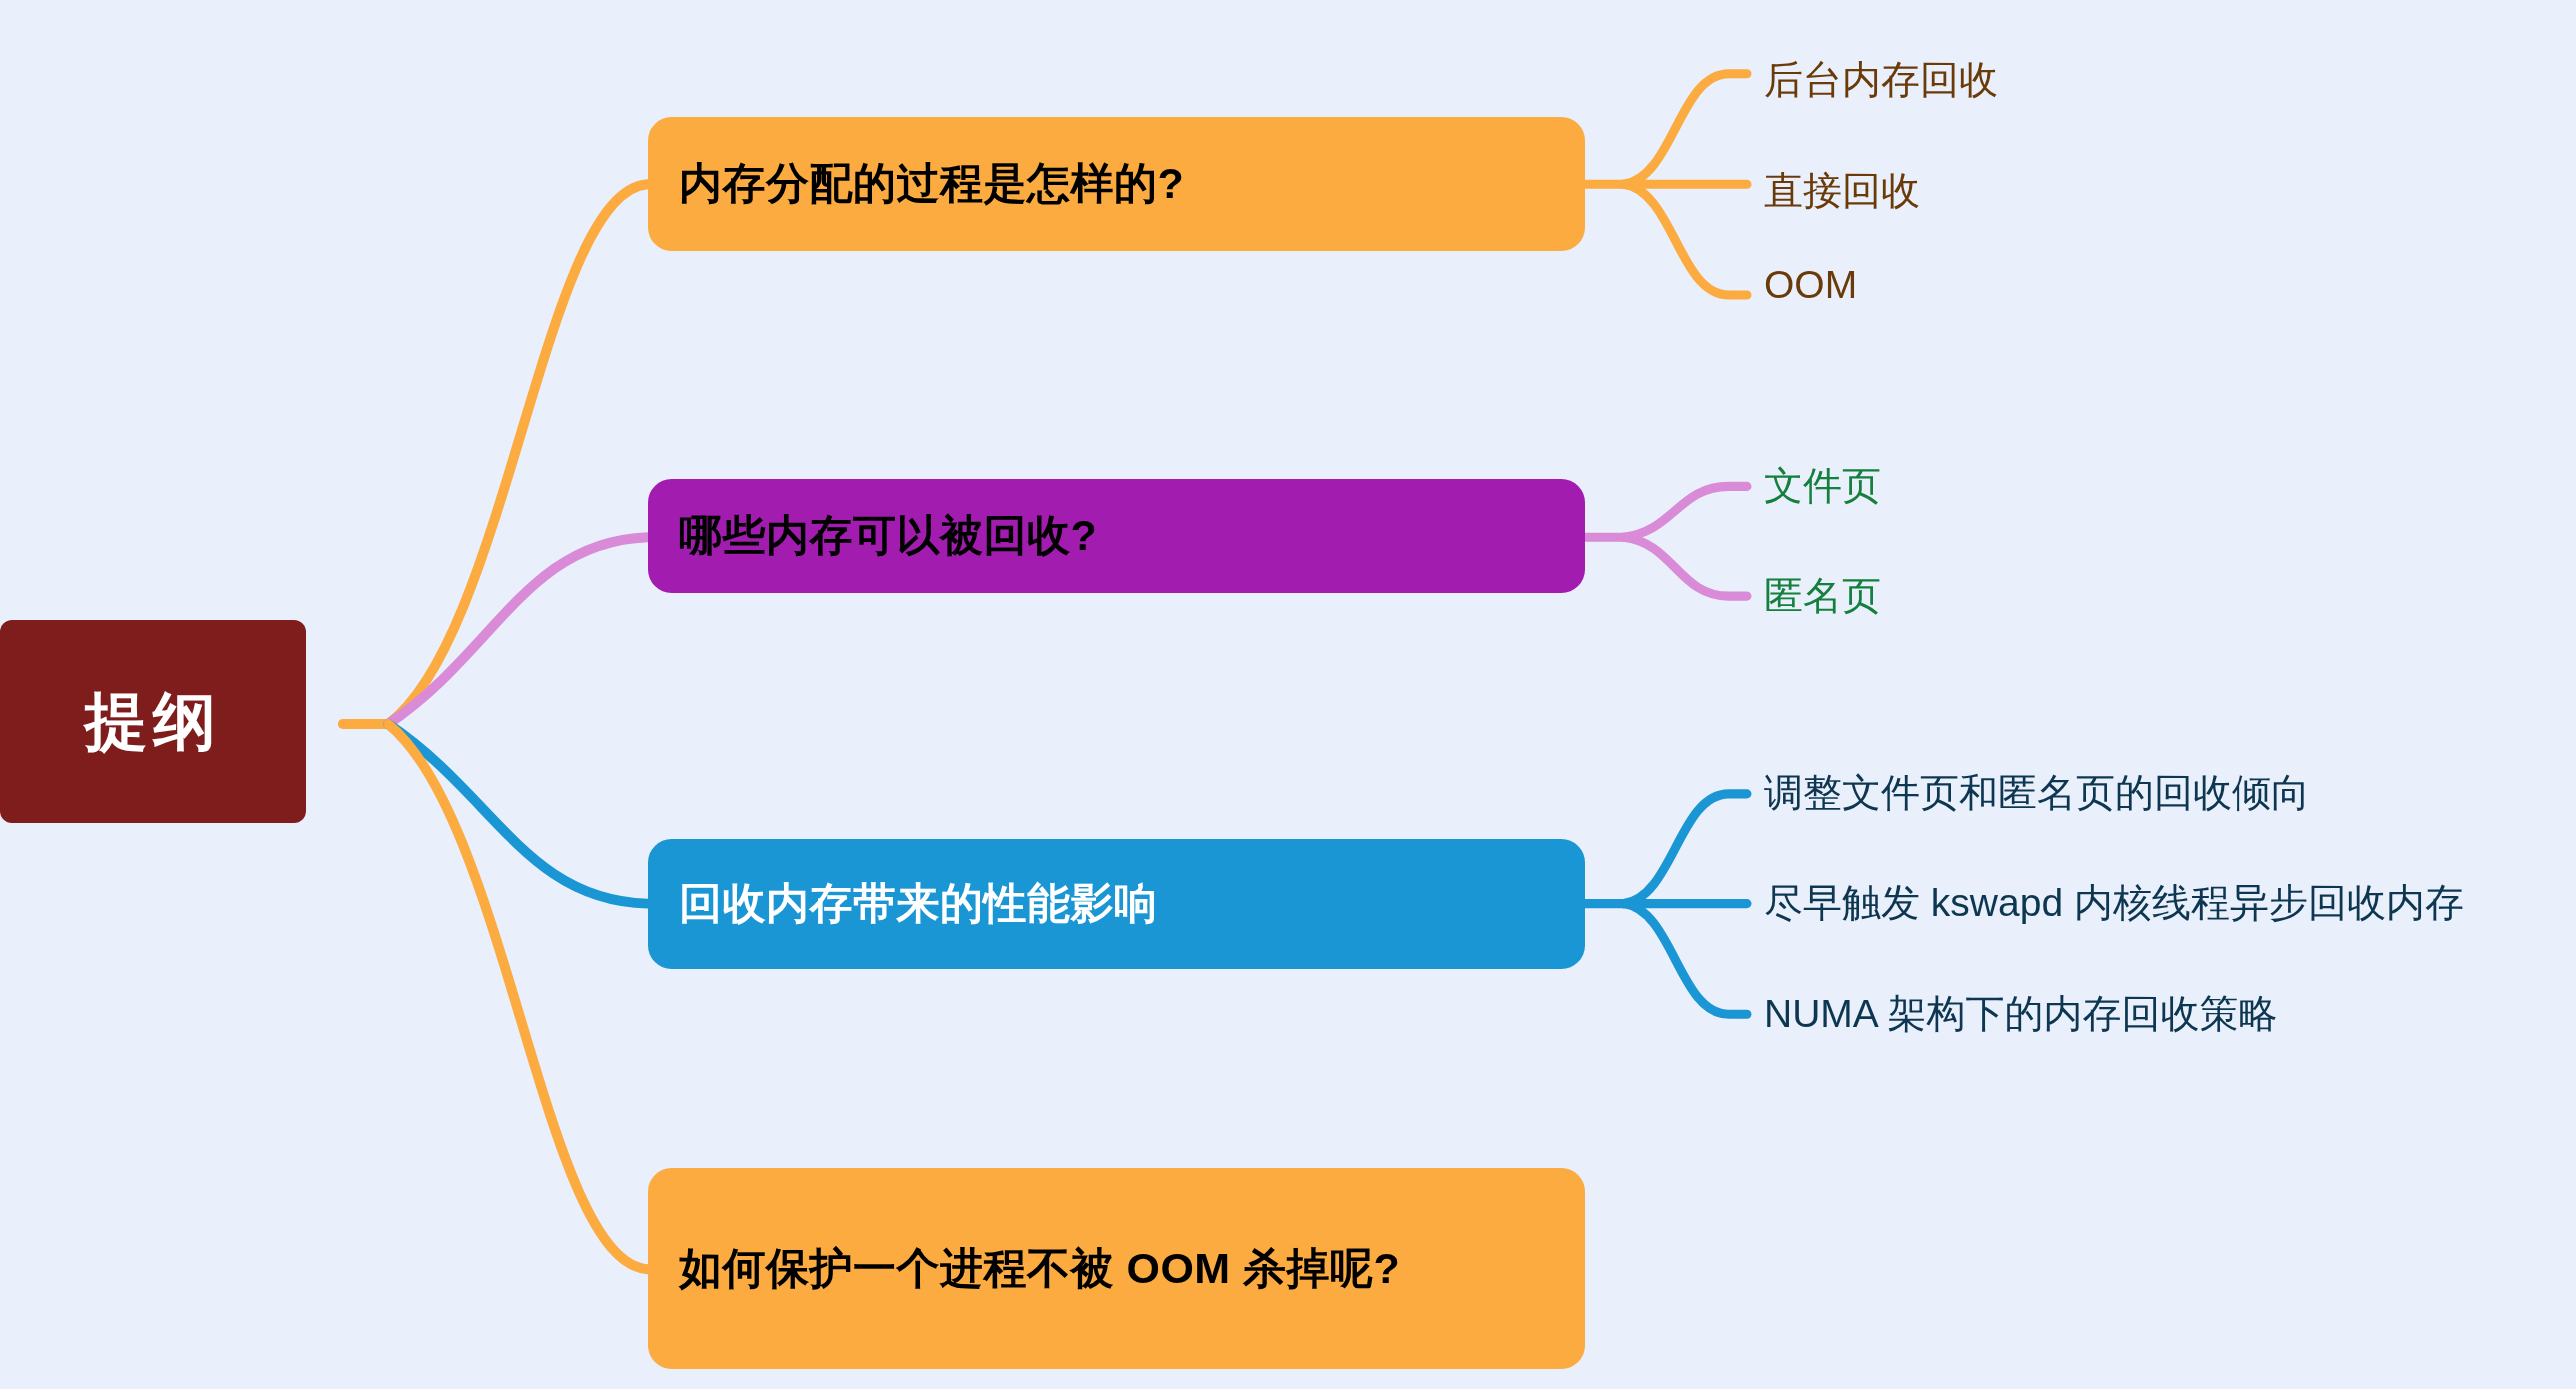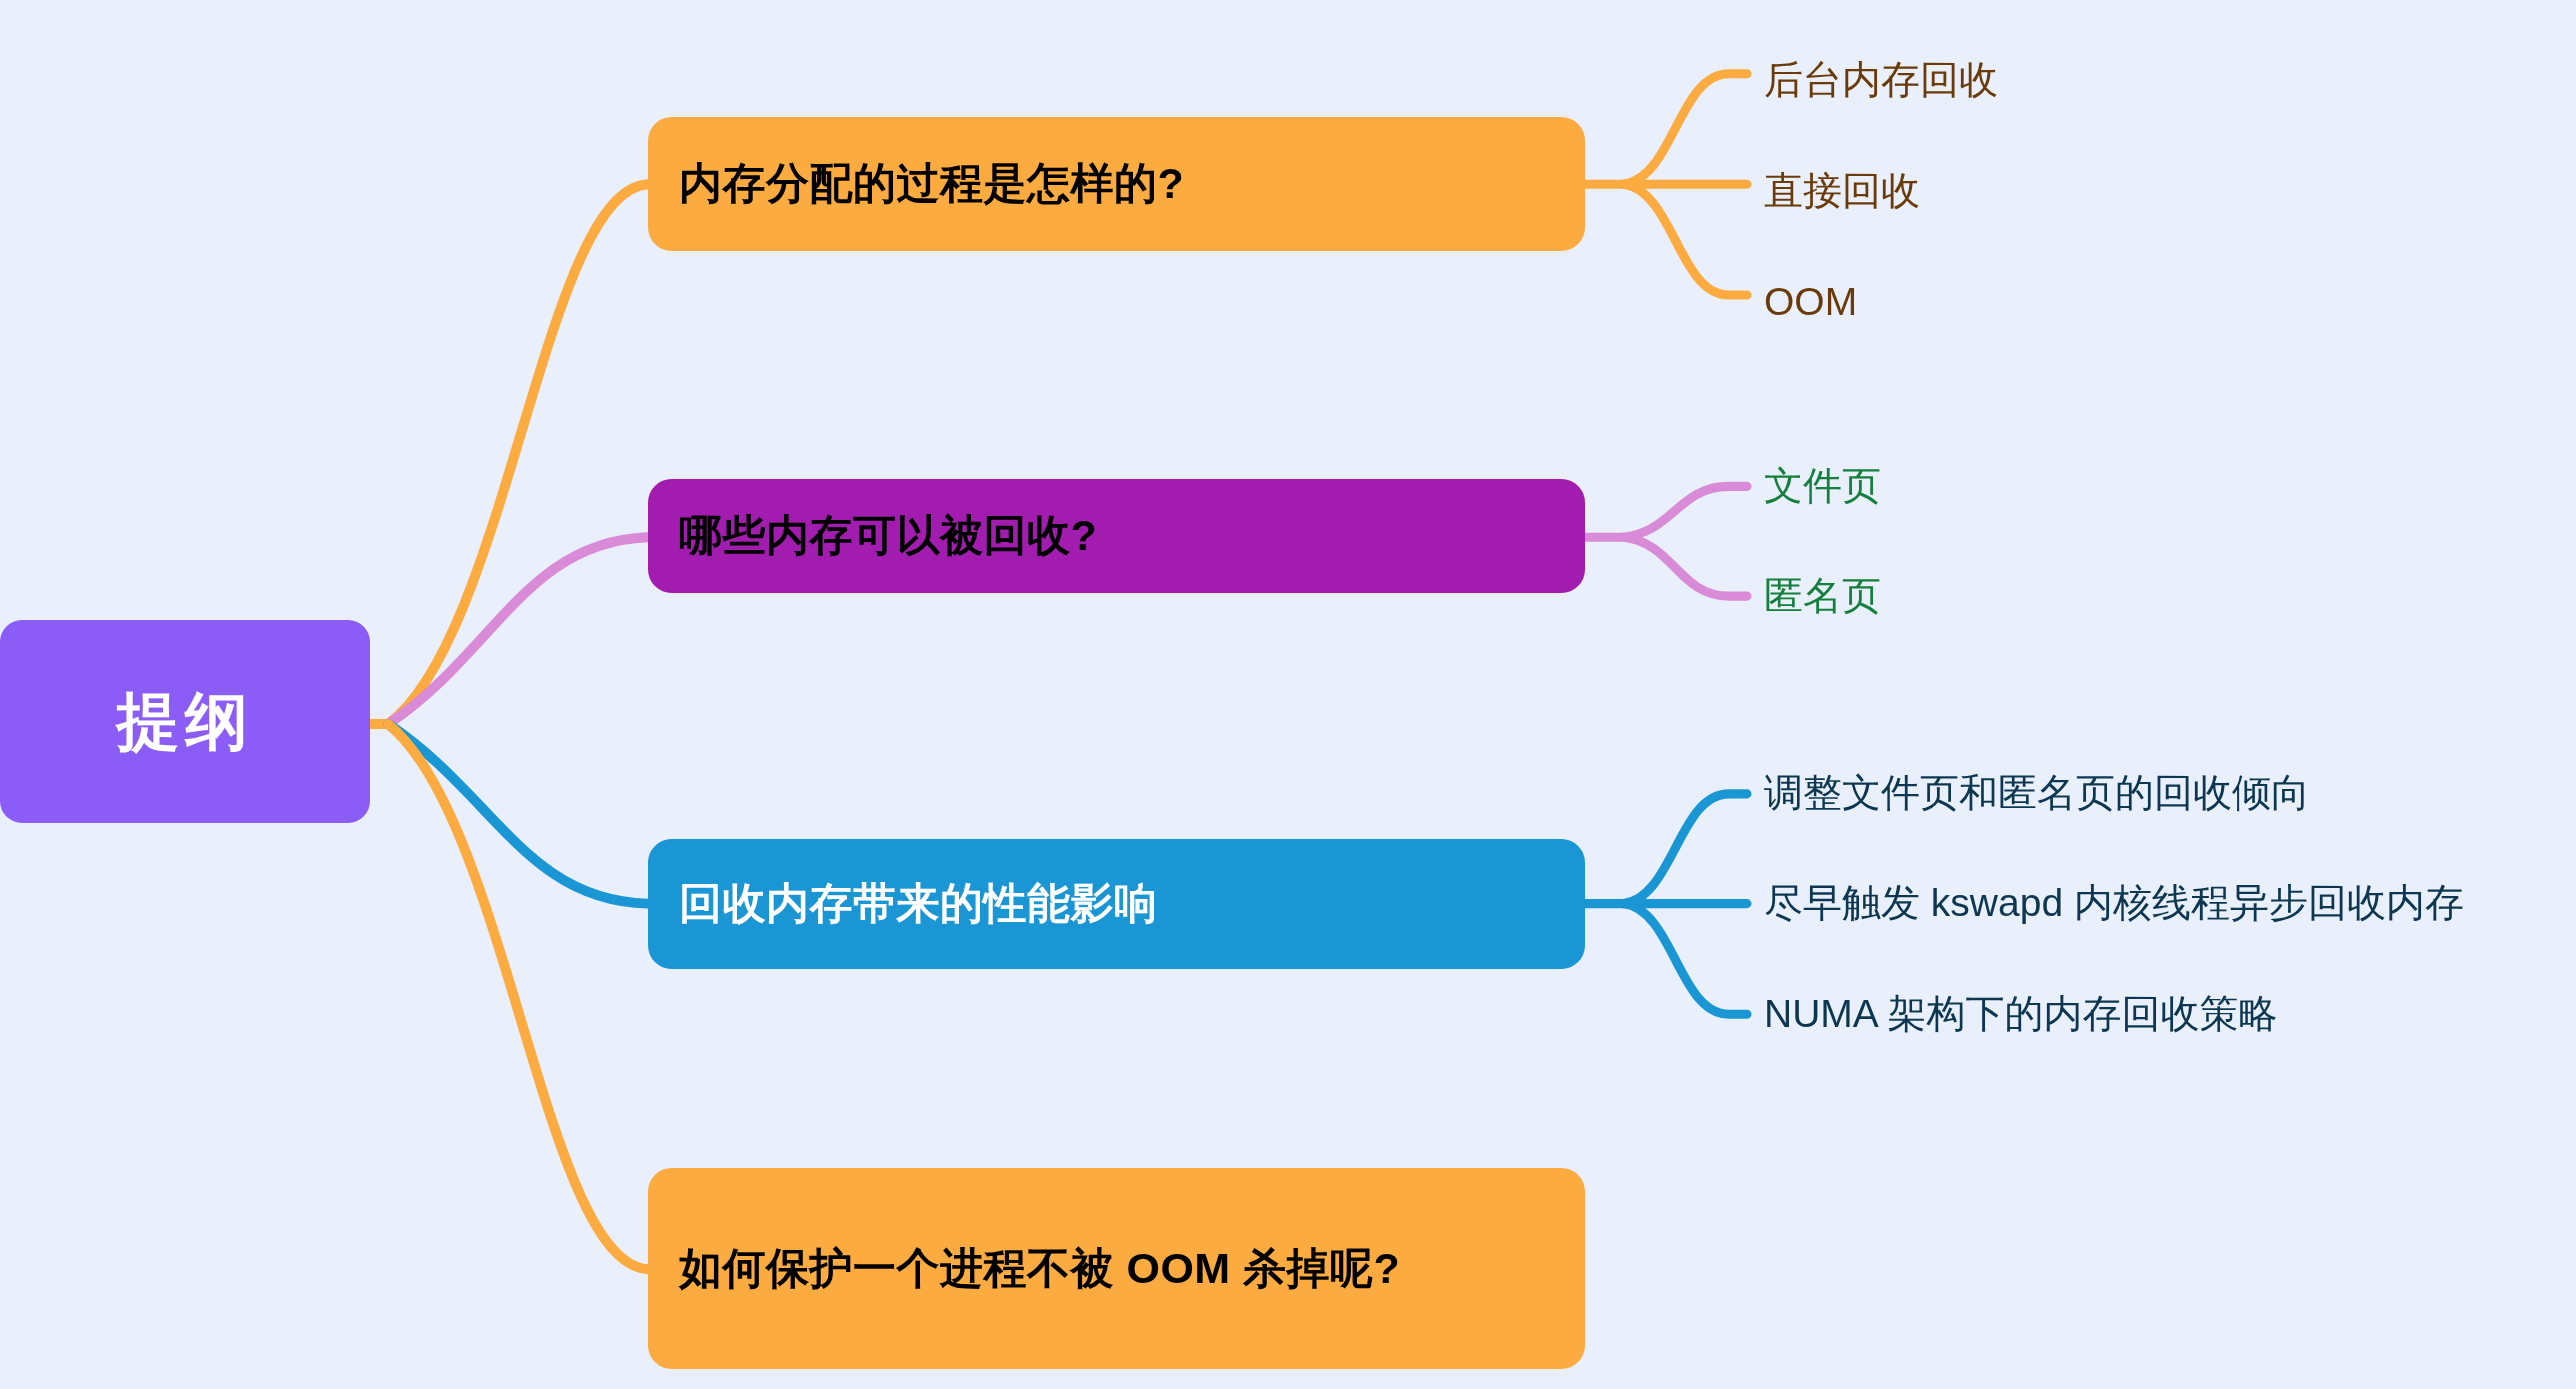--- a/index.html
+++ b/index.html
@@ -33,24 +33,24 @@
   }
   .node-label {
     font-weight: bold;
     line-height: 1.28;
     letter-spacing: 0.5px;
     white-space: pre-wrap;
   }
   #root-node {
     left: 0px;
     top: 620px;
-    width: 370px;
+    width: 306px;
     height: 203px;
-    background: #8b5cf6;
-    border-radius: 22px;
+    background: #7f1d1d;
+    border-radius: 12px;
     justify-content: center;
   }
   #root-node .node-label {
     color: #ffffff;
     font-size: 63px;
     letter-spacing: 5.4px;
   }
   .branch-node .node-label {
     font-size: 43px;
   }
@@ -154,21 +154,21 @@
   <div class="node branch-node" id="branch-node-3">
     <span class="node-label">如何保护一个进程不被 OOM 杀掉呢?</span>
   </div>
 
   <div class="leaf leaf-orange" style="left:1764px; top:46px;">
     <span class="leaf-label">后台内存回收</span>
   </div>
   <div class="leaf leaf-orange" style="left:1764px; top:157px;">
     <span class="leaf-label">直接回收</span>
   </div>
-  <div class="leaf leaf-orange" style="left:1764px; top:268px;">
+  <div class="leaf leaf-orange" style="left:1764px; top:251px;">
     <span class="leaf-label">OOM</span>
   </div>
 
   <div class="leaf leaf-purple" style="left:1764px; top:459px;">
     <span class="leaf-label">文件页</span>
   </div>
   <div class="leaf leaf-purple" style="left:1764px; top:569px;">
     <span class="leaf-label">匿名页</span>
   </div>
 

